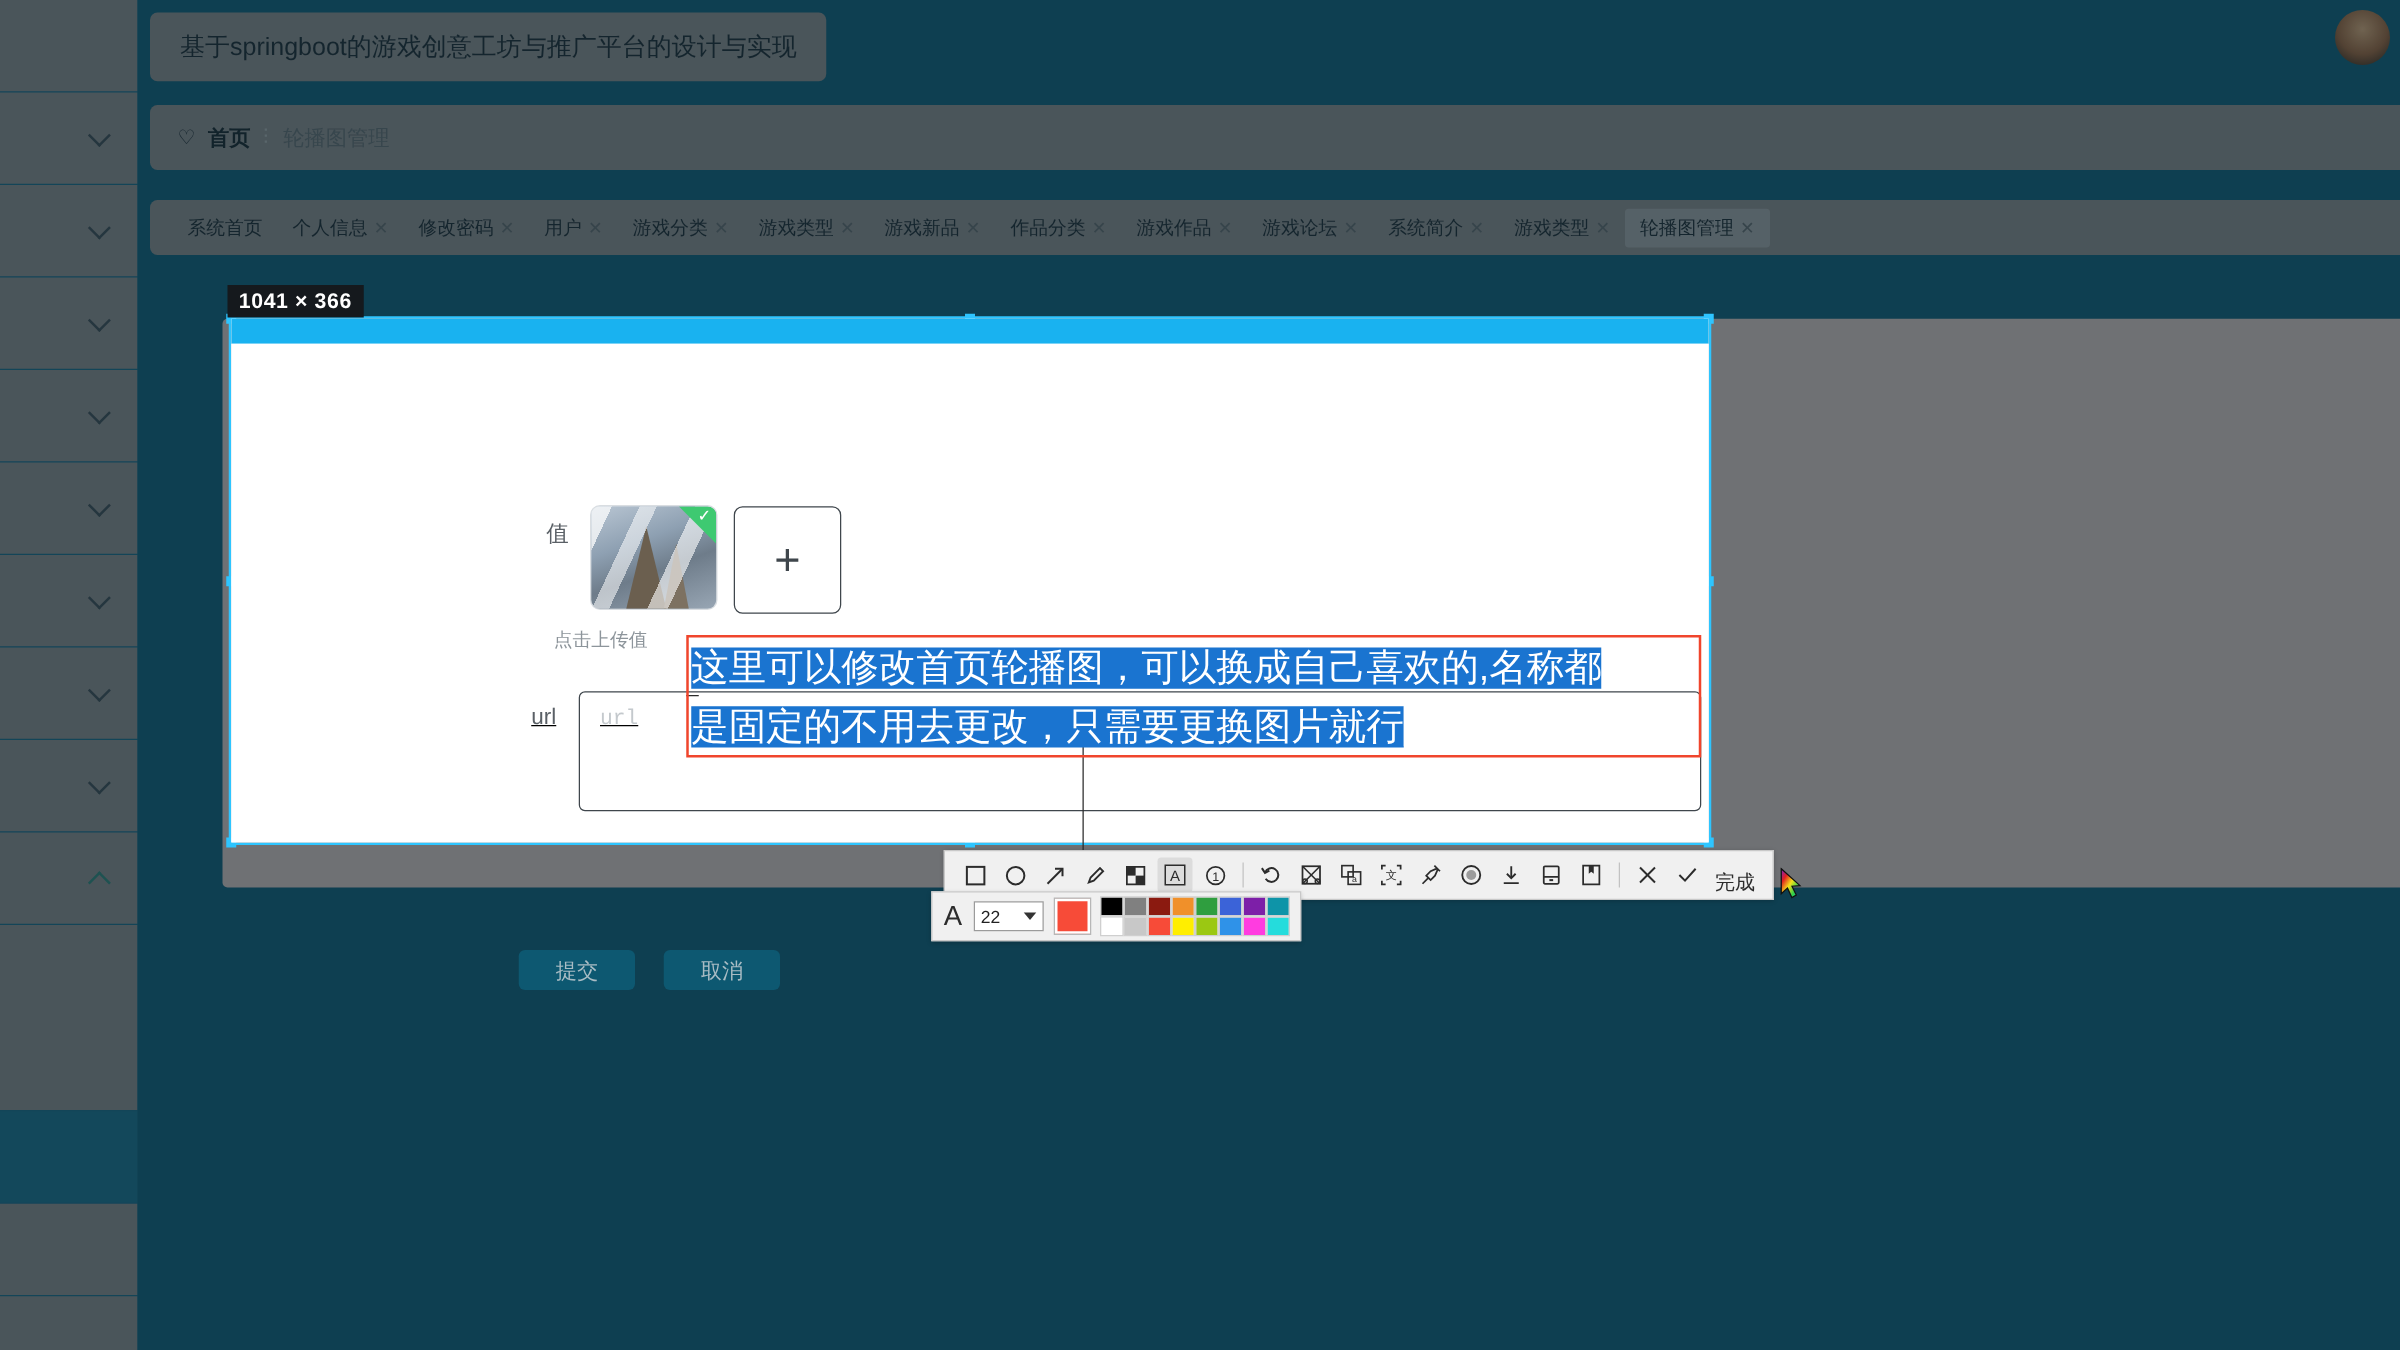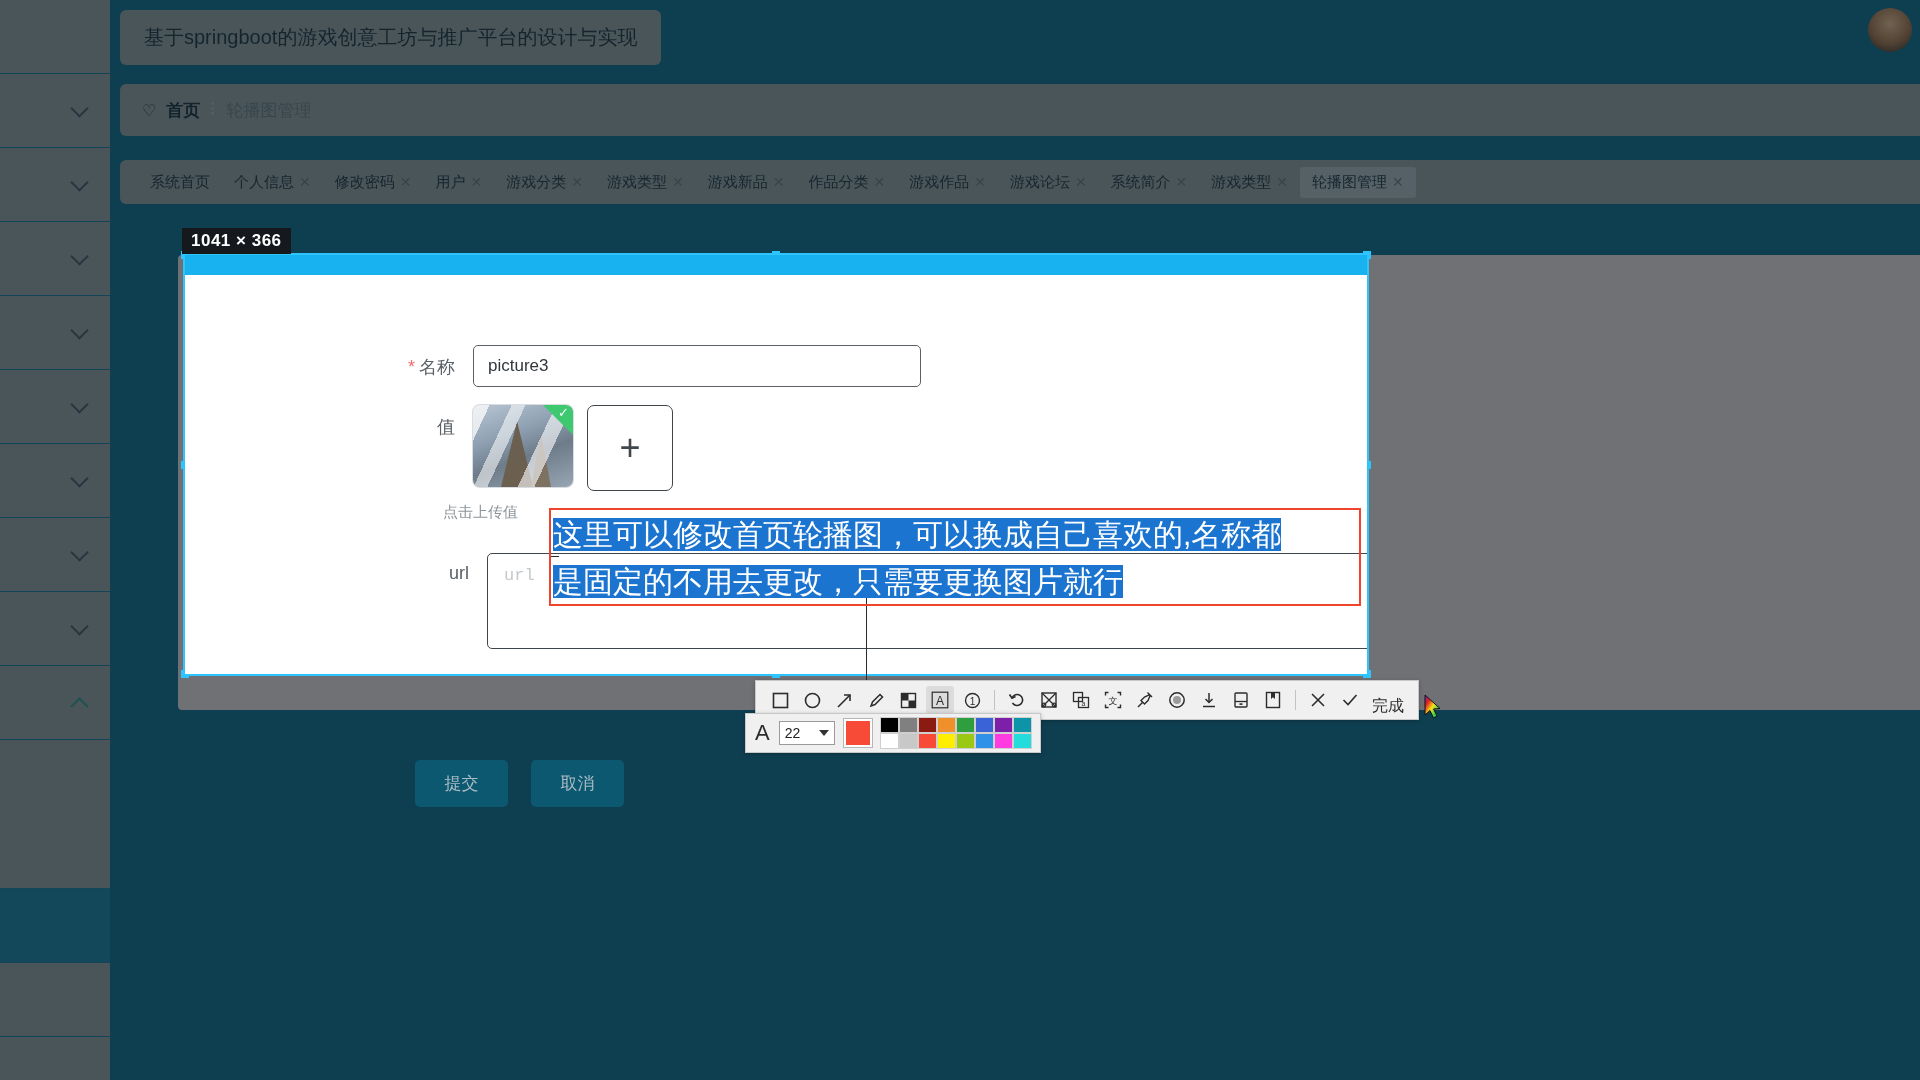--- a/index.html
+++ b/index.html
@@ -221,21 +221,21 @@
     border: 1px solid #3f464c; border-radius: 7px;
     display: flex; align-items: center; justify-content: center;
     font-size: 36px; color: #3f464c; font-weight: 300;
     background: #fff;
   }
   #upload-hint {
     position: absolute; left: 258px; top: 228px;
     font-size: 15px; color: #8d959b;
   }
 
-  #row-url { left: 212px; top: 278px; }
+  #row-url { left: 188px; top: 278px; text-decoration: underline; }
   #url-input {
     width: 898px; height: 96px;
     border: 1px solid #3f464c; border-radius: 5px;
     margin-left: 18px;
     padding: 12px 16px;
     font-size: 17px; color: #c4c9cd;
     font-family: "Liberation Mono", "DejaVu Sans Mono", monospace;
     background: #fff;
   }
 
@@ -246,21 +246,21 @@
     background: #6f7174;
     border-radius: 4px;
     z-index: 5;
   }
   #btn-row {
     position: absolute; left: 415px; top: 760px;
     display: flex; gap: 23px;
     z-index: 30;
   }
   .form-btn {
-    width: 93px; height: 47px;
+    width: 93px; height: 32px;
     background: #0d5871;
     border-radius: 5px;
     color: #a9bcc4;
     font-size: 17px;
     display: flex; align-items: center; justify-content: center;
   }
 
   
   #annot-box {
     position: absolute;
@@ -491,28 +491,20 @@
   <div class="form-btn">提交</div>
   <div class="form-btn">取消</div>
 </div>
 
 <div id="dim-overlay"></div>
 
 <div id="card">
   <div id="card-top"></div>
   <div id="card-body">
 
-    <div class="form-row" id="row-name">
-      <div class="form-label">
-        <span class="req-star">*</span><span>名称</span>
-      </div>
-      <div id="name-input">
-        <span>picture3</span>
-      </div>
-    </div>
 
     <div class="form-row" id="row-val">
       <div class="form-label">值</div>
       <div id="thumb-wrap">
         <div id="thumb">
           <div class="peak"></div>
           <div class="peak2"></div>
           <div class="snow"></div>
           <div id="thumb-badge"></div>
           <div id="thumb-check">✓</div>

